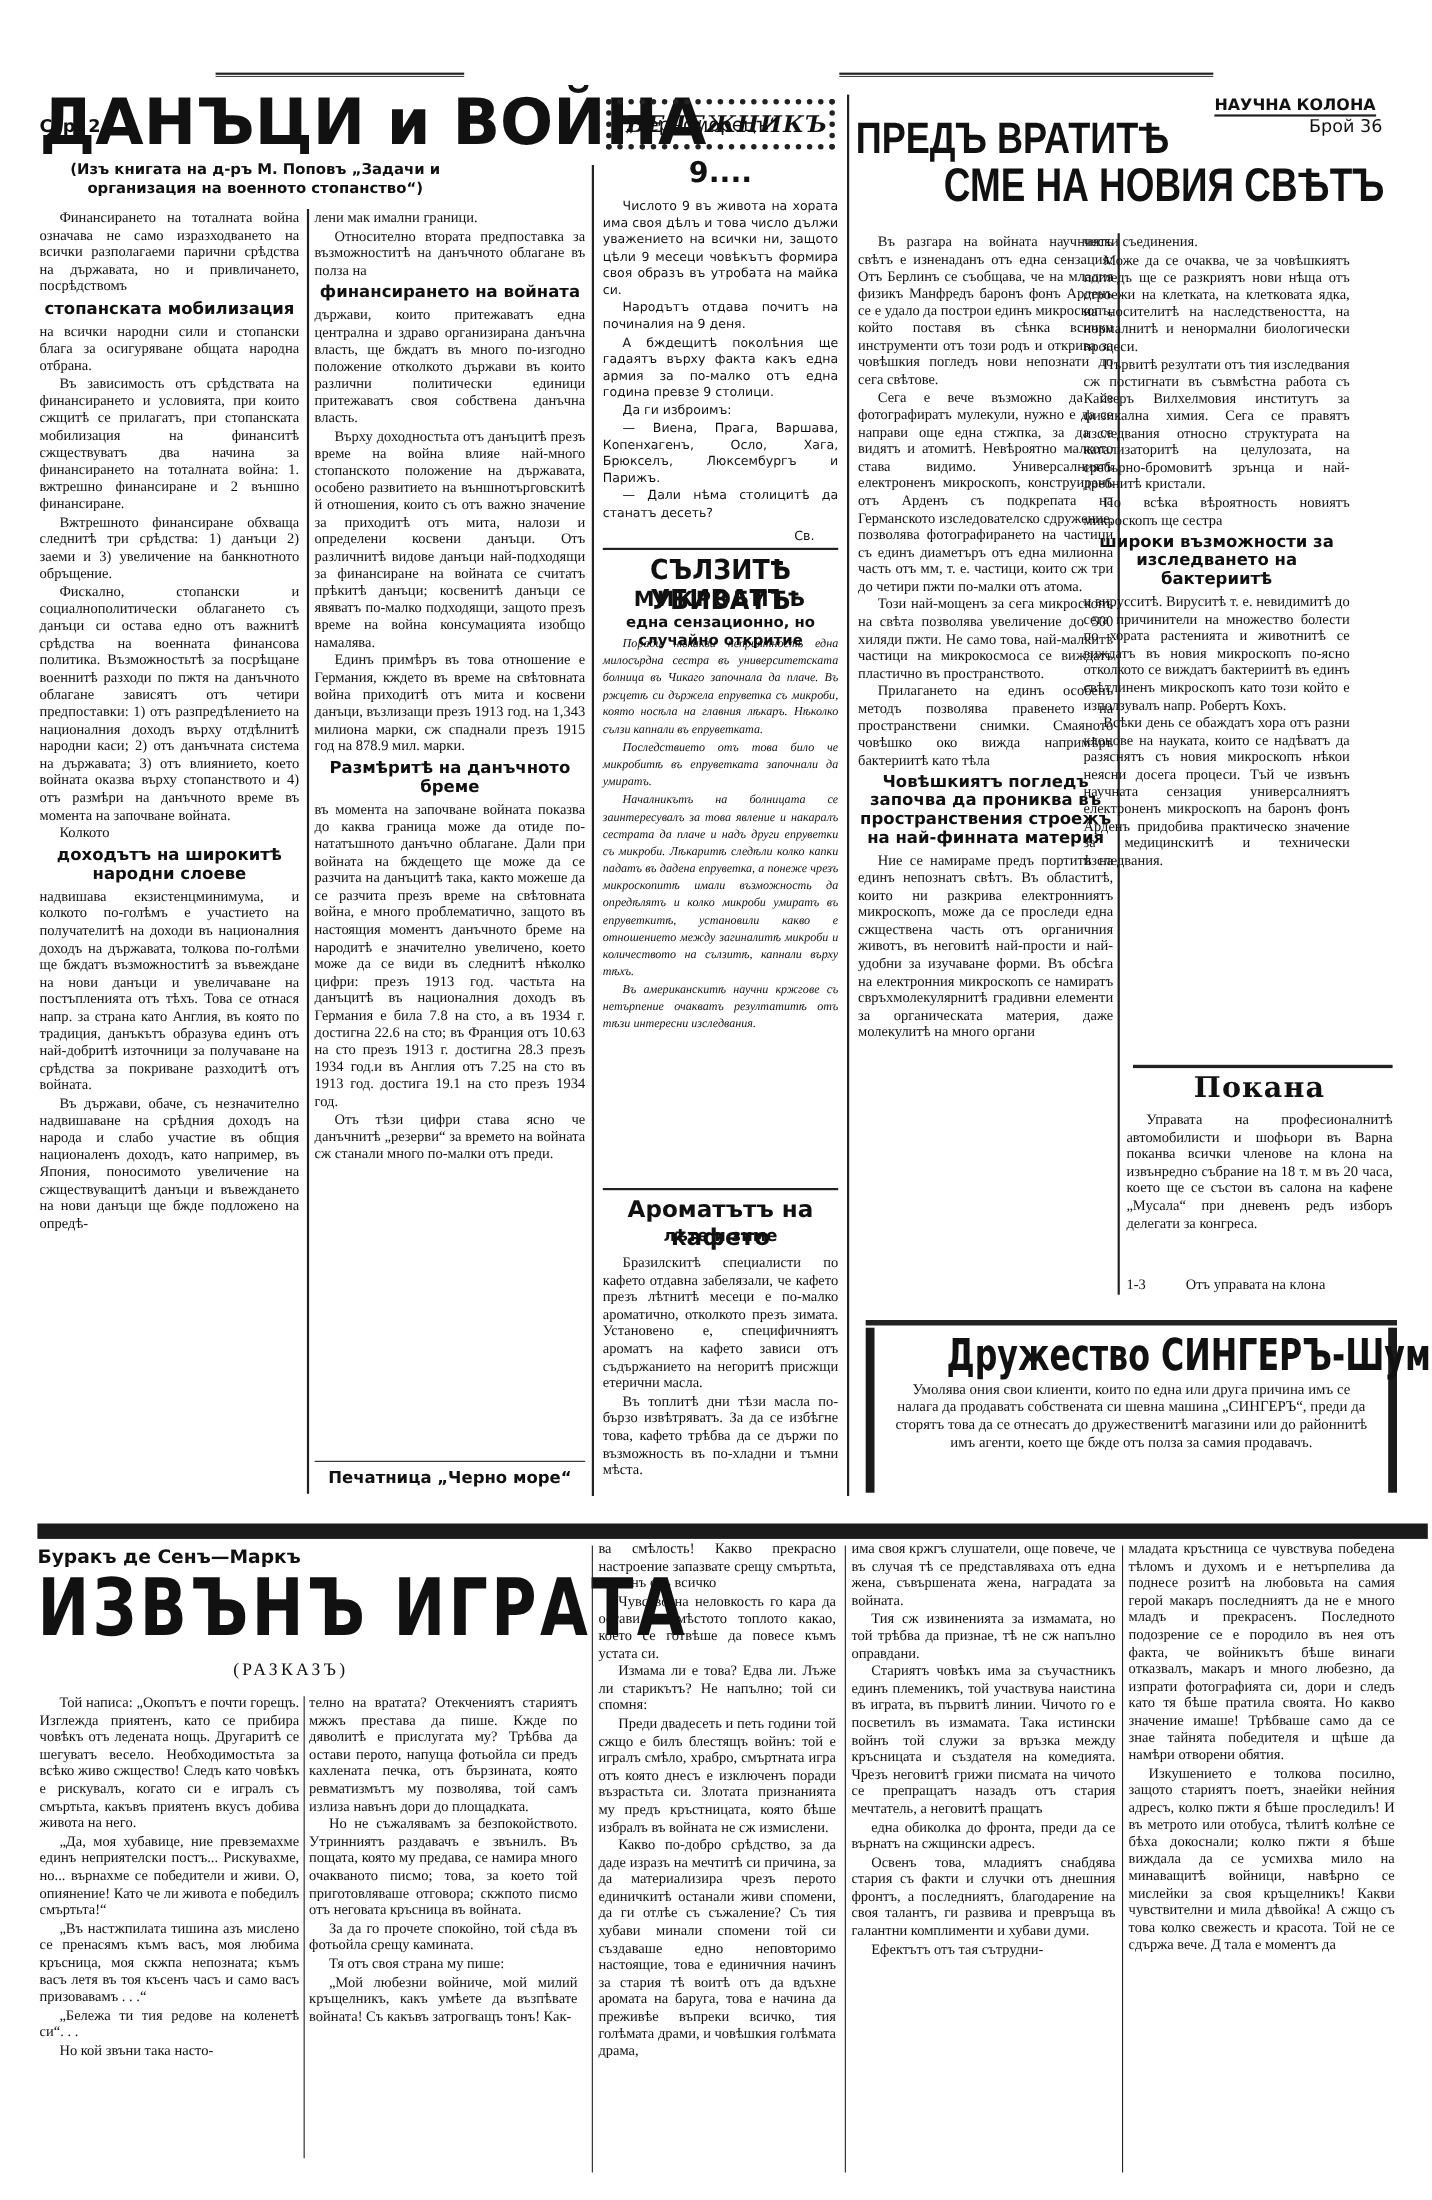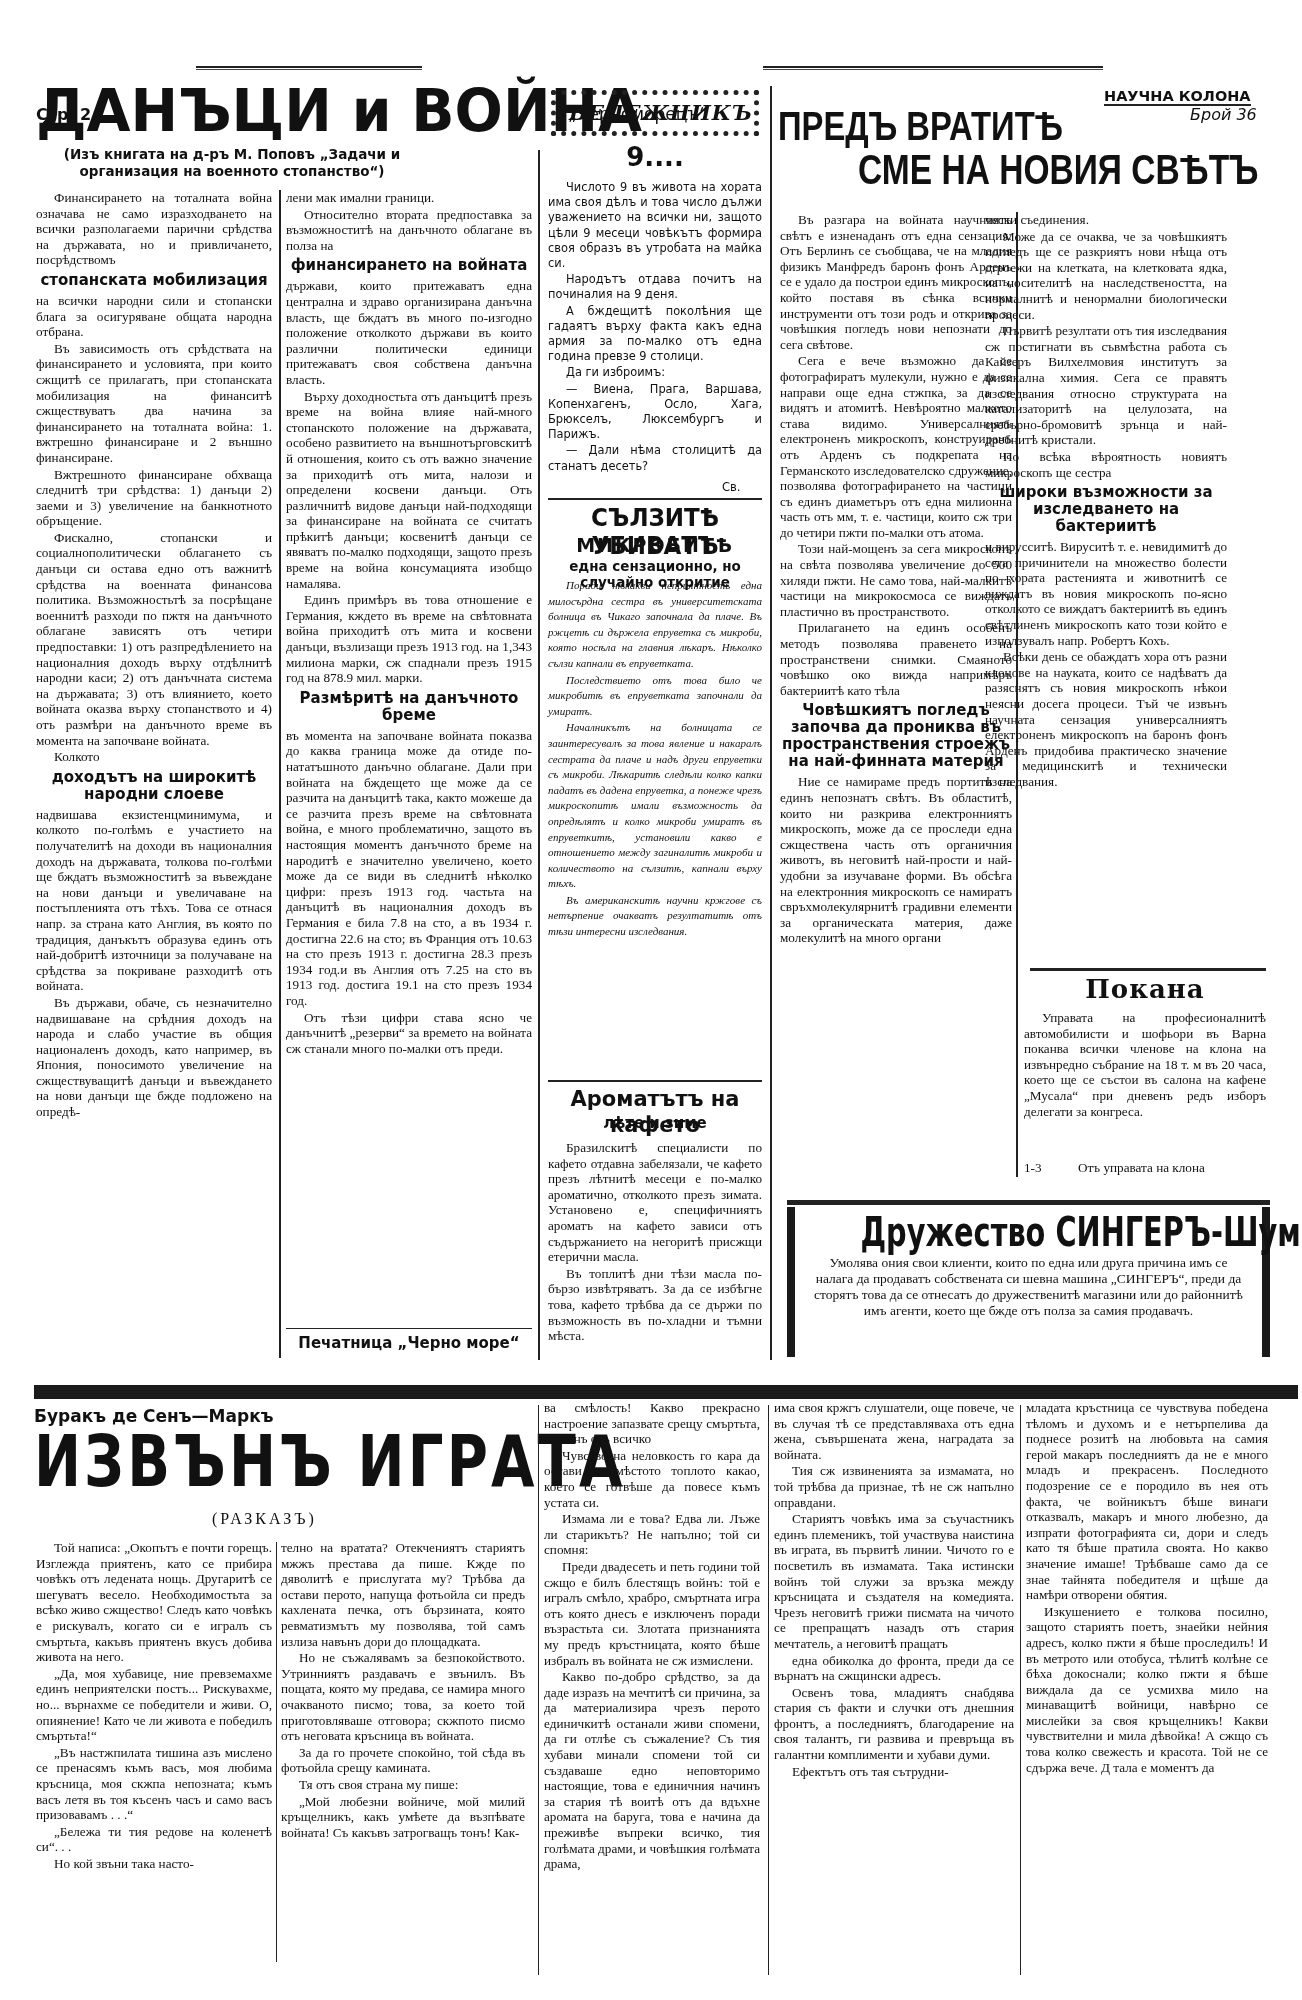--- a/index.html
+++ b/index.html
@@ -24,21 +24,21 @@
   .center { text-align: center; }
   .box-border { position: absolute; border: 3px solid #1a1a1a; }
 </style>
 </head>
 <body>
 
 <div class="abs hdr-small bold" style="left:36px;top:57px;font-size:16px;">Стр. 2</div>
 <div class="header-line" style="left:196px;top:66px;width:226px;"></div>
 <div class="abs hdr-small" style="left:568px;top:56px;font-size:17px;">„Черноморецъ“</div>
 <div class="header-line" style="left:763px;top:66px;width:340px;"></div>
-<div class="abs hdr-small" style="left:1190px;top:57px;font-size:16px;font-style:italic;">Брой 36</div>
+<div class="abs hdr-small" style="left:1190px;top:57px;font-size:16px;">Брой 36</div>
 
 <div class="abs title-big" style="left:36px;top:80px;font-size:58px;line-height:62px;letter-spacing:0px;transform:scaleX(0.98);transform-origin:left;">ДАНЪЦИ и ВОЙНА</div>
 <div class="abs sans bold center" style="left:38px;top:146px;width:388px;font-size:13.5px;line-height:17px;">(Изъ книгата на д-ръ М. Поповъ „Задачи и организация на военното стопанство“)</div>
 
 <div class="col" id="taxes-col1" style="left:36px;top:190px;width:236px;height:1168px;">
     <p>Финансирането на тоталната война означава не само изразходването на всички разполагаеми парични срѣдства на държавата, но и привличането, посрѣдствомъ</p>
     <div class="sub">стопанската мобилизация</div>
     <p class="noind">на всички народни сили и стопански блага за осигуряване общата народна отбрана.</p>
     <p>Въ зависимость отъ срѣдствата на финансирането и условията, при които сжщитѣ се прилагатъ, при стопанската мобилизация на финанситѣ сжществуватъ два начина за финансирането на тоталната война: 1. вжтрешно финансиране и 2 външно финансиране.</p>
     <p>Вжтрешното финансиране обхваща следнитѣ три срѣдства: 1) данъци 2) заеми и 3) увеличение на банкнотното обръщение.</p>

